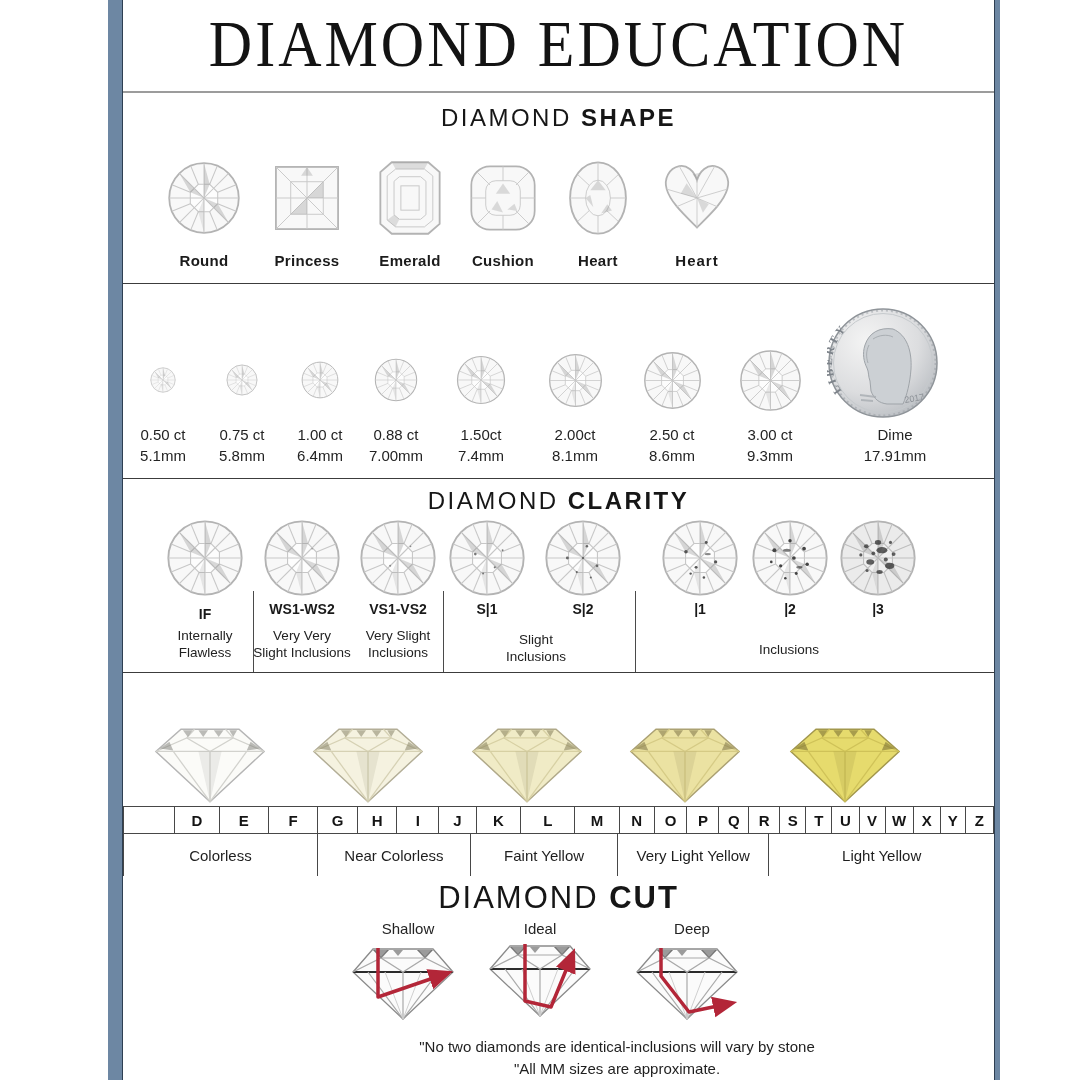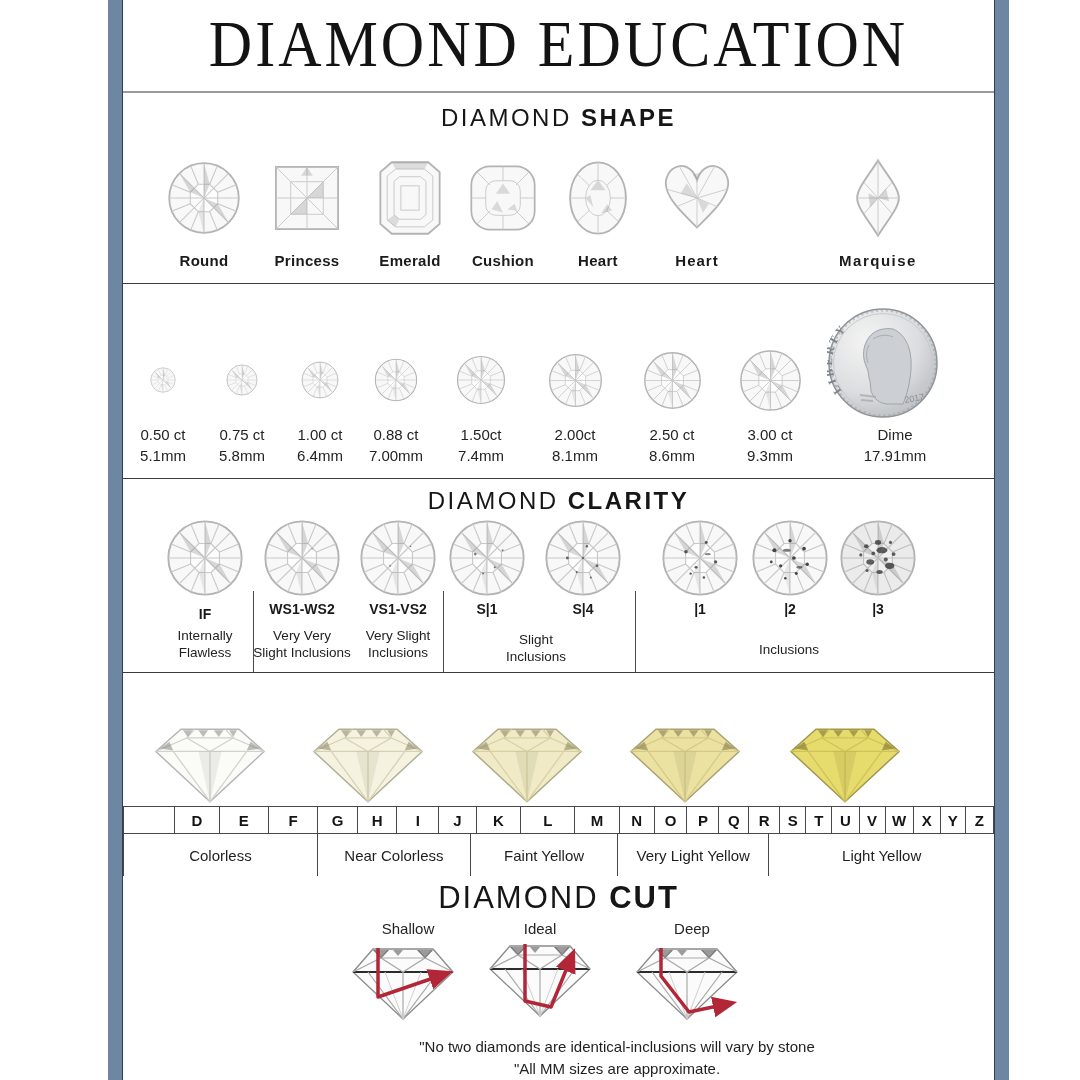--- a/index.html
+++ b/index.html
@@ -1,16 +1,16 @@
 <!DOCTYPE html>
 <html><head>
 <meta charset="utf-8">
 <style>
   html,body{margin:0;padding:0;background:#ffffff;}
-  .page{position:relative;width:1080px;height:1080px;background:#ffffff;overflow:hidden;
+  .page{position:relative;width:1000px;height:1080px;background:#ffffff;overflow:hidden;
         font-family:"Liberation Sans",sans-serif;color:#1c1c1c;}
   .abs{position:absolute;}
   .band{position:absolute;top:0;height:1080px;width:14px;background:#6d87a3;}
   .band-left{left:108px;border-right:1px solid #2e3f52;}
   .band-right{left:994px;border-left:1px solid #2e3f52;}
   .title{position:absolute;left:123px;top:8px;width:871px;text-align:center;
          font-family:"Liberation Serif",serif;font-size:60px;letter-spacing:3px;color:#131313;
          transform:scaleY(1.08);transform-origin:top center;white-space:nowrap;}
   .divider{position:absolute;left:123px;width:871px;height:1px;background:#3c3c3c;}
   .divider.light{height:2px;background:#9c9c9c;}
@@ -254,40 +254,20 @@
         </g>
         <g fill="#8d8d8d" opacity="0.28">
           <polygon points="50,50 36,30 28,44"></polygon>
             <polygon points="50,50 66,58 58,70"></polygon>
           <polygon points="50,26 44,18 54,16"></polygon>
         </g>
       </svg>
       </div>
     <div class="shape-label ls-heart">Heart</div>
   </div>
-  <div class="shape-item" style="left:830px">
-    <div class="shape-art">
-      <svg width="48" height="82" viewBox="0 0 60 100">
-        <path d="M30,3 C44,25 56,38 56,50 C56,62 44,75 30,97 C16,75 4,62 4,50 C4,38 16,25 30,3 Z" fill="#f8f8f8" stroke="#b3b3b3" stroke-width="2.4"></path>
-        <g stroke="#c9c9c9" stroke-width="1.2" fill="none">
-          <line x1="30" y1="3" x2="30" y2="97"></line>
-          <line x1="4" y1="50" x2="56" y2="50"></line>
-          <line x1="30" y1="50" x2="12" y2="30"></line>
-            <line x1="30" y1="50" x2="48" y2="30"></line>
-          <line x1="30" y1="50" x2="12" y2="70"></line>
-            <line x1="30" y1="50" x2="48" y2="70"></line>
-        </g>
-        <g fill="#8d8d8d" opacity="0.32">
-          <polygon points="30,50 40,38 44,54"></polygon>
-            <polygon points="30,50 20,62 18,44"></polygon>
-        </g>
-      </svg>
-      </div>
-    <div class="shape-label ls-marq">Marquise</div>
-  </div>
 
   <div class="divider" style="top:283px"></div>
 
 
   <svg class="abs" style="left:150px;top:367px" width="26" height="26" viewBox="0 0 100 100">
       <use href="#rb"></use>
     </svg>
   <svg class="abs" style="left:226px;top:364px" width="32" height="32" viewBox="0 0 100 100">
       <use href="#rb"></use>
     </svg>
@@ -446,21 +426,21 @@
       <circle cx="60" cy="52" r="2.6"></circle>
         <circle cx="36" cy="66" r="2"></circle>
         <circle cx="66" cy="30" r="2"></circle>
     </g>
     </svg>
 
   <div class="ccode" style="left:157px;top:606px">IF</div>
   <div class="ccode" style="left:254px">WS1-WS2</div>
   <div class="ccode" style="left:350px">VS1-VS2</div>
   <div class="ccode" style="left:439px">S|1</div>
-  <div class="ccode" style="left:535px">S|4</div>
+  <div class="ccode" style="left:535px">S|2</div>
   <div class="ccode" style="left:652px">|1</div>
   <div class="ccode" style="left:742px">|2</div>
   <div class="ccode" style="left:830px">|3</div>
 
   <div class="cdesc" style="left:143px;top:627px">
       <div>Internally</div>
       <div>Flawless</div>
     </div>
   <div class="cdesc" style="left:240px;top:627px">
       <div>Very Very</div>

